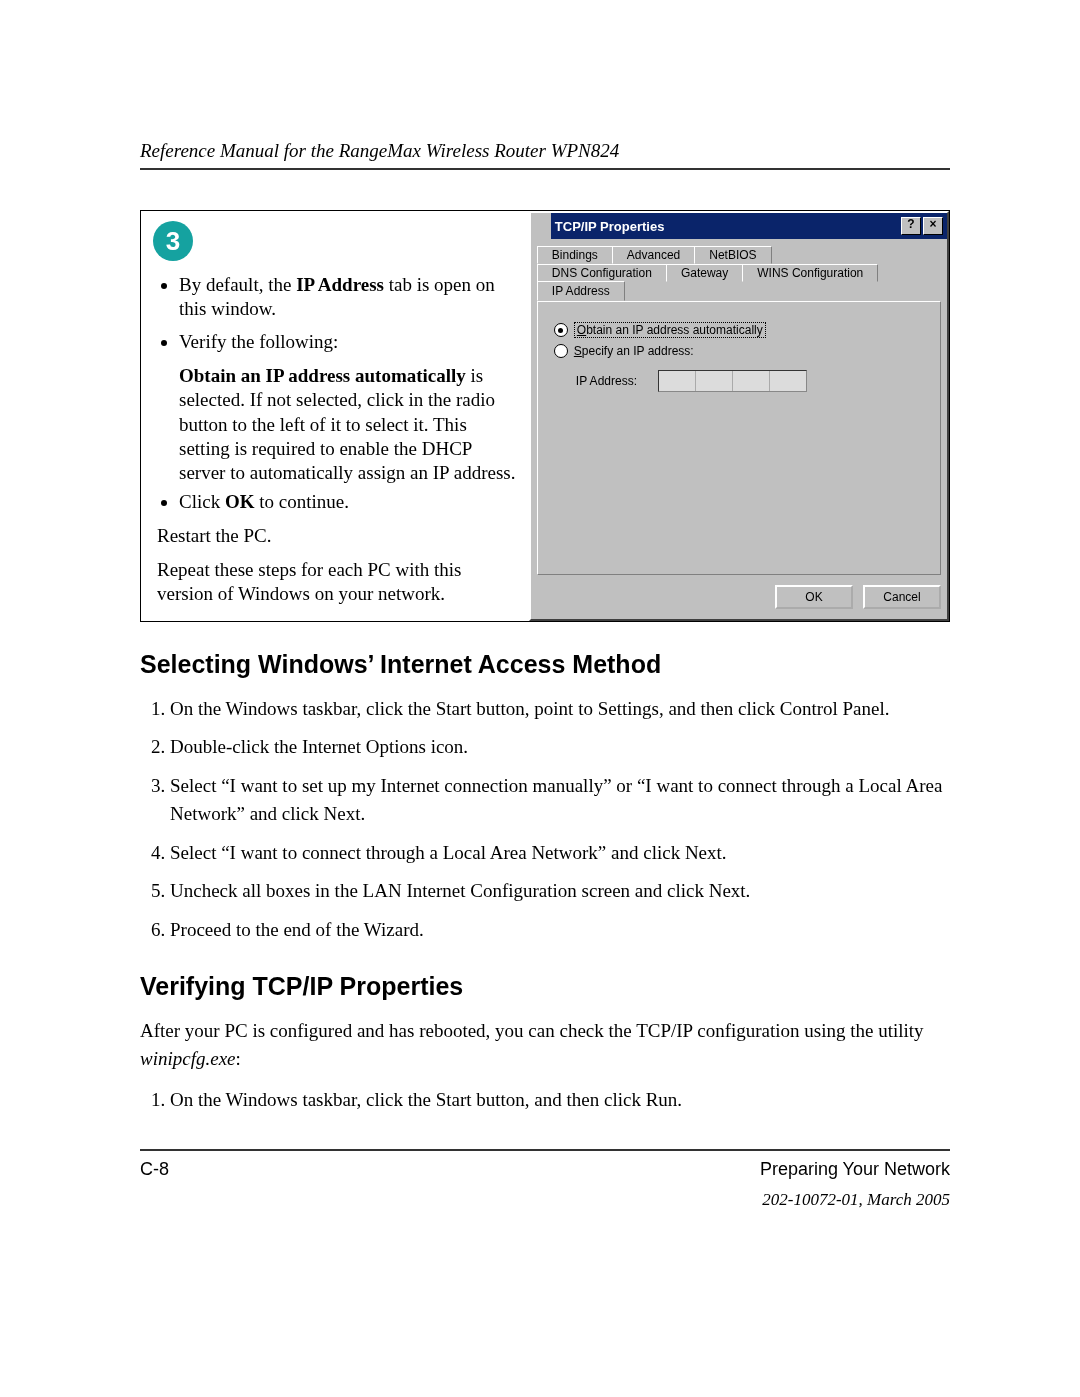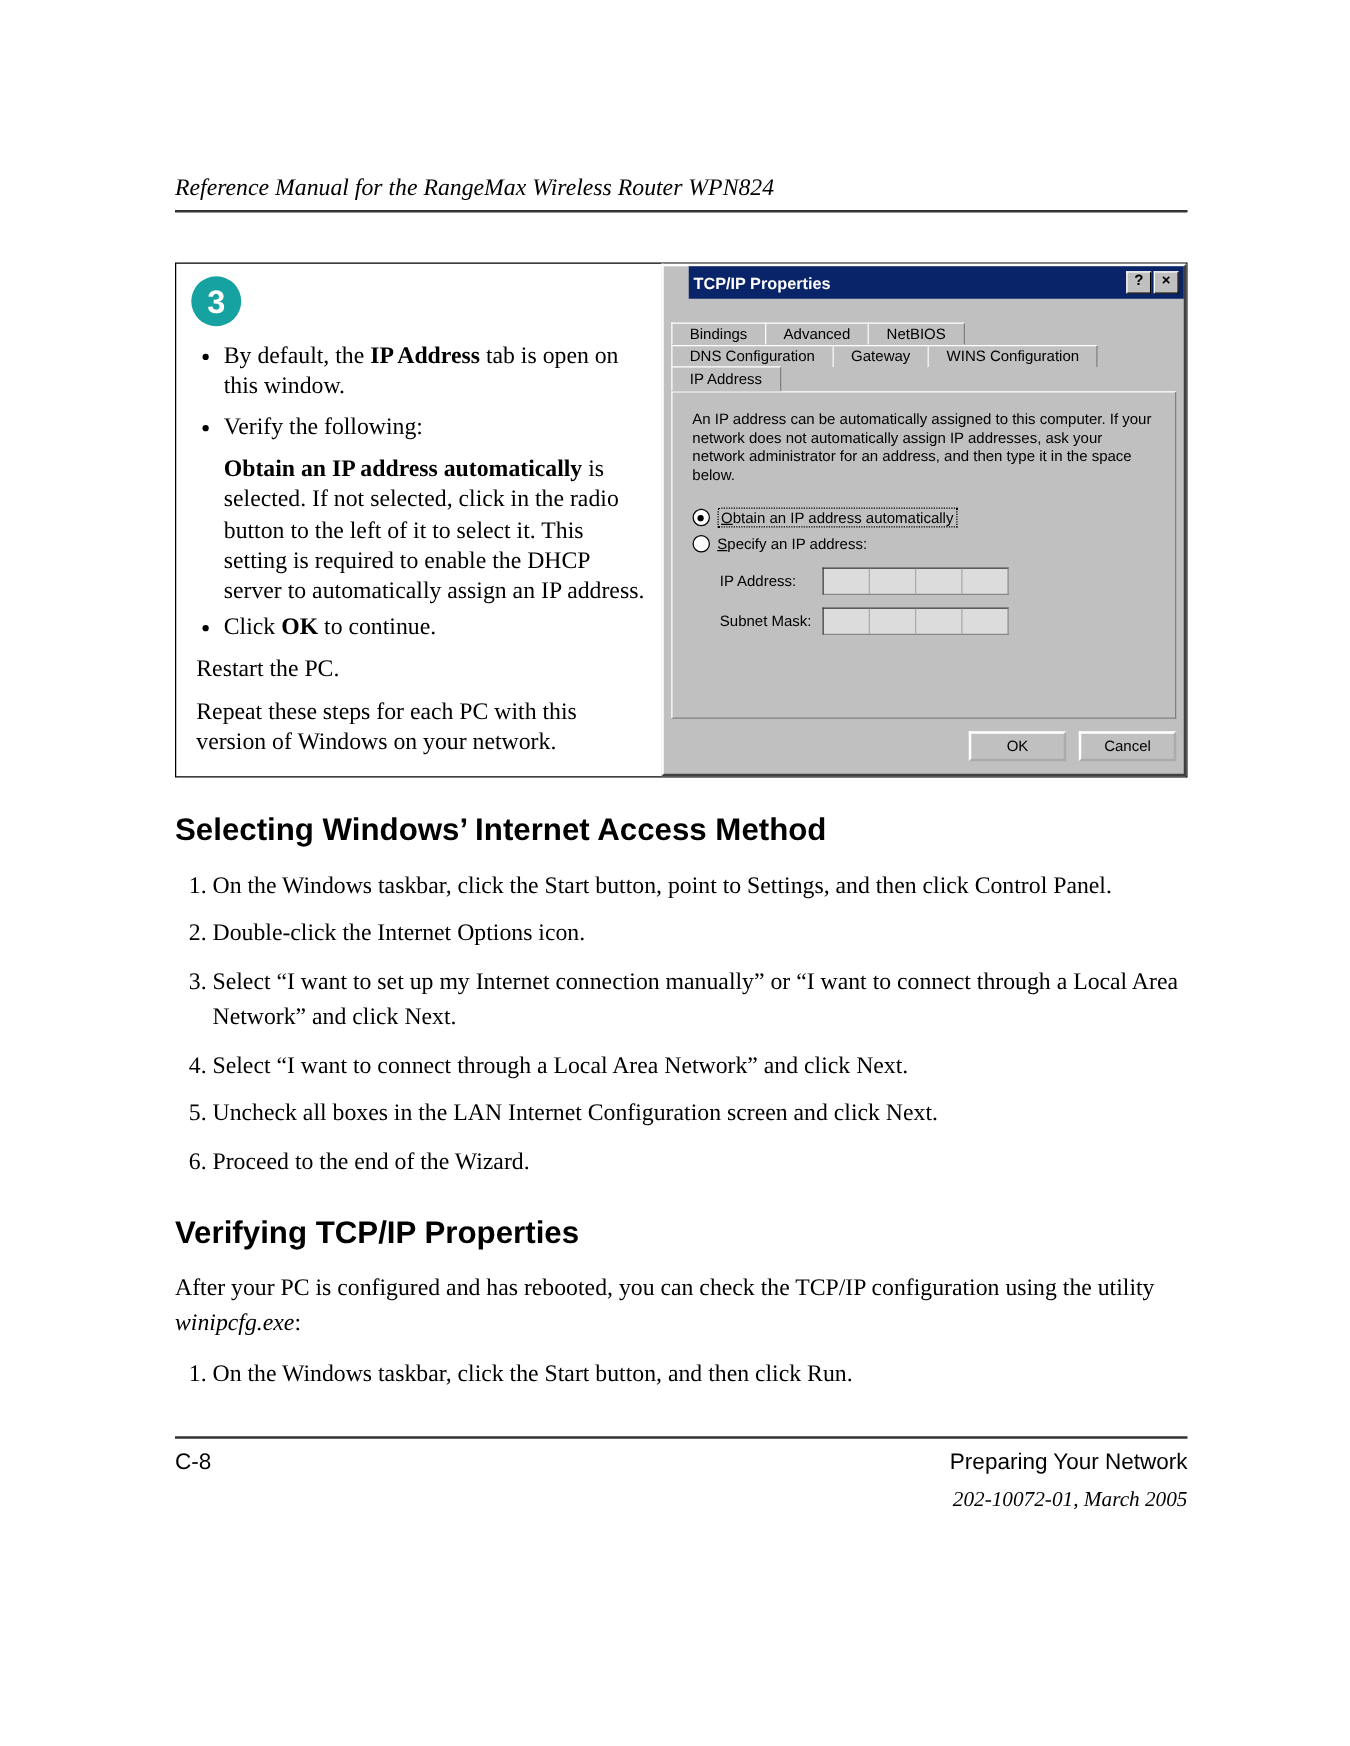--- a/index.html
+++ b/index.html
@@ -89,21 +89,21 @@
     margin-left:20px;
   }
   .dlg-titlebar .right{display:flex;gap:2px;}
   .tbtn{
     width:18px;height:16px;
     background:var(--win-face);
     border:1px solid #000;
     border-top-color:var(--win-hilite);border-left-color:var(--win-hilite);
     font:700 12px/12px Arial;text-align:center;color:#000;
   }
-  .dlg-body{padding:18px 6px 10px 6px;flex:1;display:flex;flex-direction:column;}
+  .dlg-body{padding:6px 6px 10px 6px;flex:1;display:flex;flex-direction:column;}
   .tabs{display:flex;flex-wrap:wrap;margin:0;}
   .tab{
     border:1px solid var(--win-shadow);
     border-bottom:1px solid var(--win-face);
     border-top-color:var(--win-hilite);border-left-color:var(--win-hilite);
     background:var(--win-face);
     padding:1px 14px;
     font-size:12px;
     margin-right:-1px;
     position:relative;top:1px;
@@ -214,43 +214,33 @@
             <div class="tab">Advanced</div>
             <div class="tab">NetBIOS</div>
           </div>
           <div class="tabs tabrow2">
             <div class="tab">DNS Configuration</div>
             <div class="tab">Gateway</div>
             <div class="tab">WINS Configuration</div>
             <div class="tab active">IP Address</div>
           </div>
           <div class="tab-panel">
-            <p>An IP address can be automatically assigned to this computer. If your network does not automatically assign IP addresses, ask your network administrator for an address, and then type it in the space below.</p>
 
             <div class="radio-row">
               <span class="radio-dot on"></span>
               <span class="lbl dotted"><span class="u">O</span><span>btain an IP address automatically</span></span>
             </div>
             <div class="radio-row">
               <span class="radio-dot"></span>
               <span class="lbl"><span class="u">S</span><span>pecify an IP address:</span></span>
             </div>
 
             <div class="fields">
               <div class="field-row">
                 <label>IP Address:</label>
-                <div class="ipbox">
-                    <span></span>
-                    <span></span>
-                    <span></span>
-                    <span></span>
-                  </div>
-              </div>
-              <div class="field-row">
-                <label>Subnet Mask:</label>
                 <div class="ipbox">
                     <span></span>
                     <span></span>
                     <span></span>
                     <span></span>
                   </div>
               </div>
             </div>
           </div>
           <div class="dlg-buttons">

